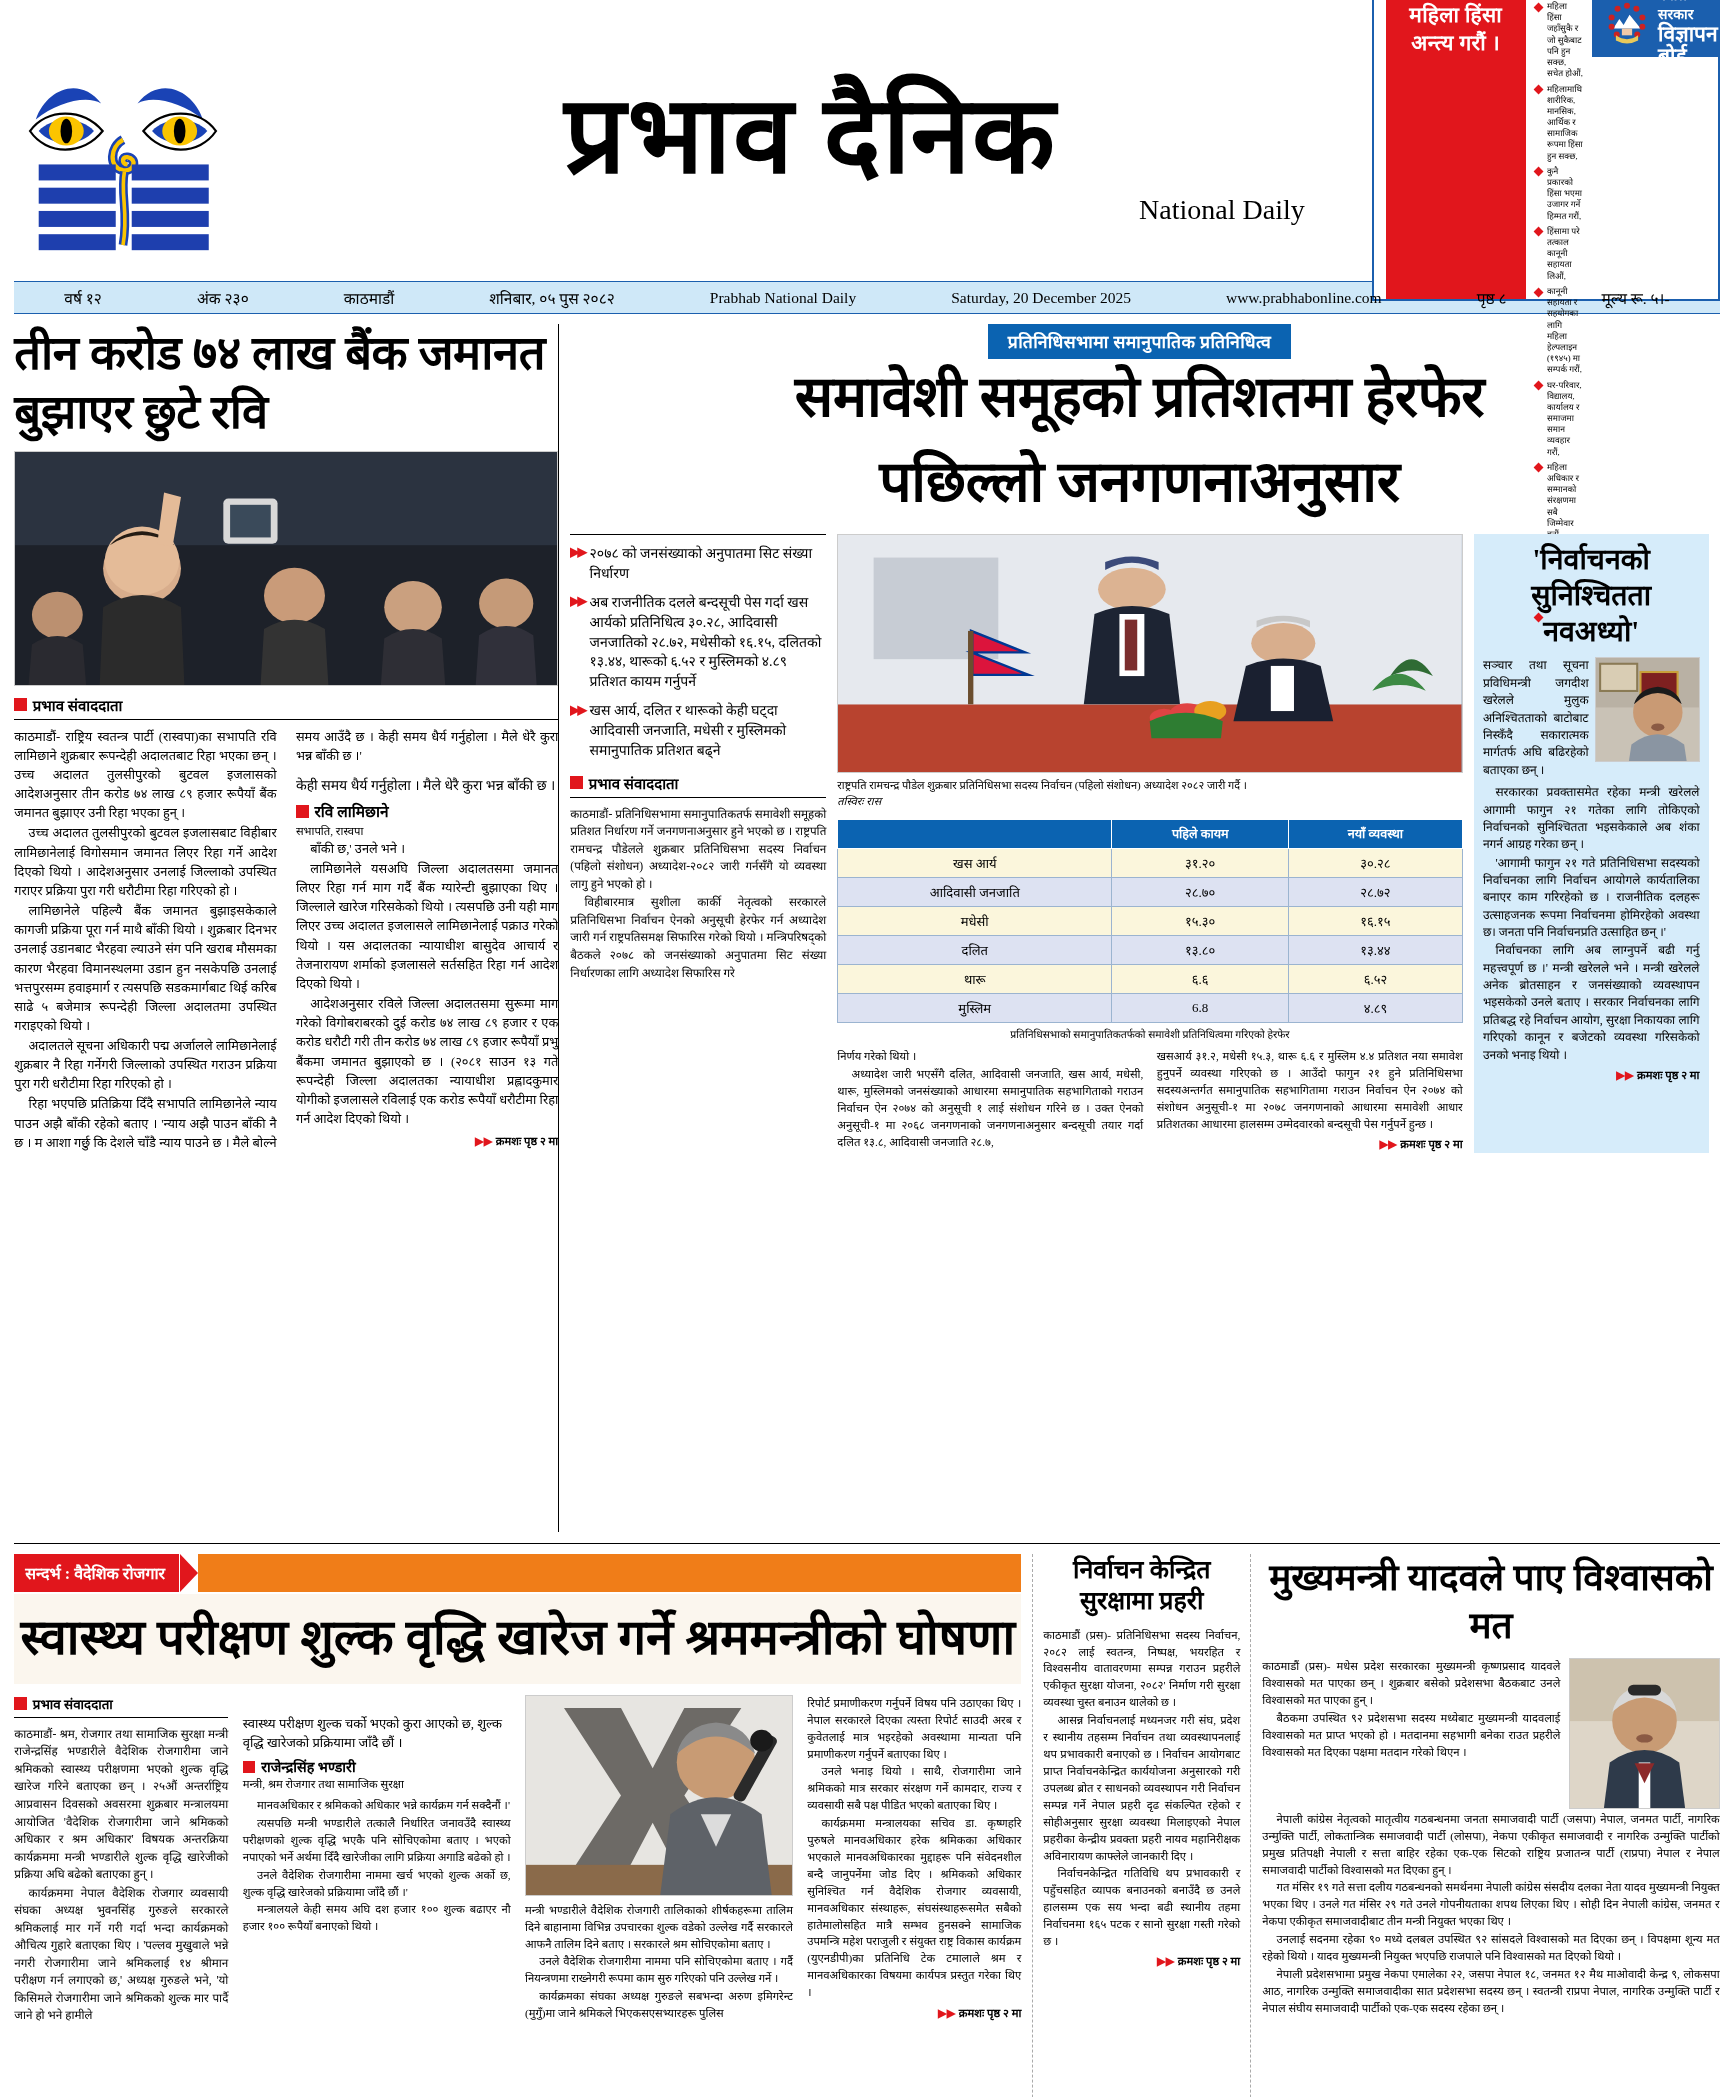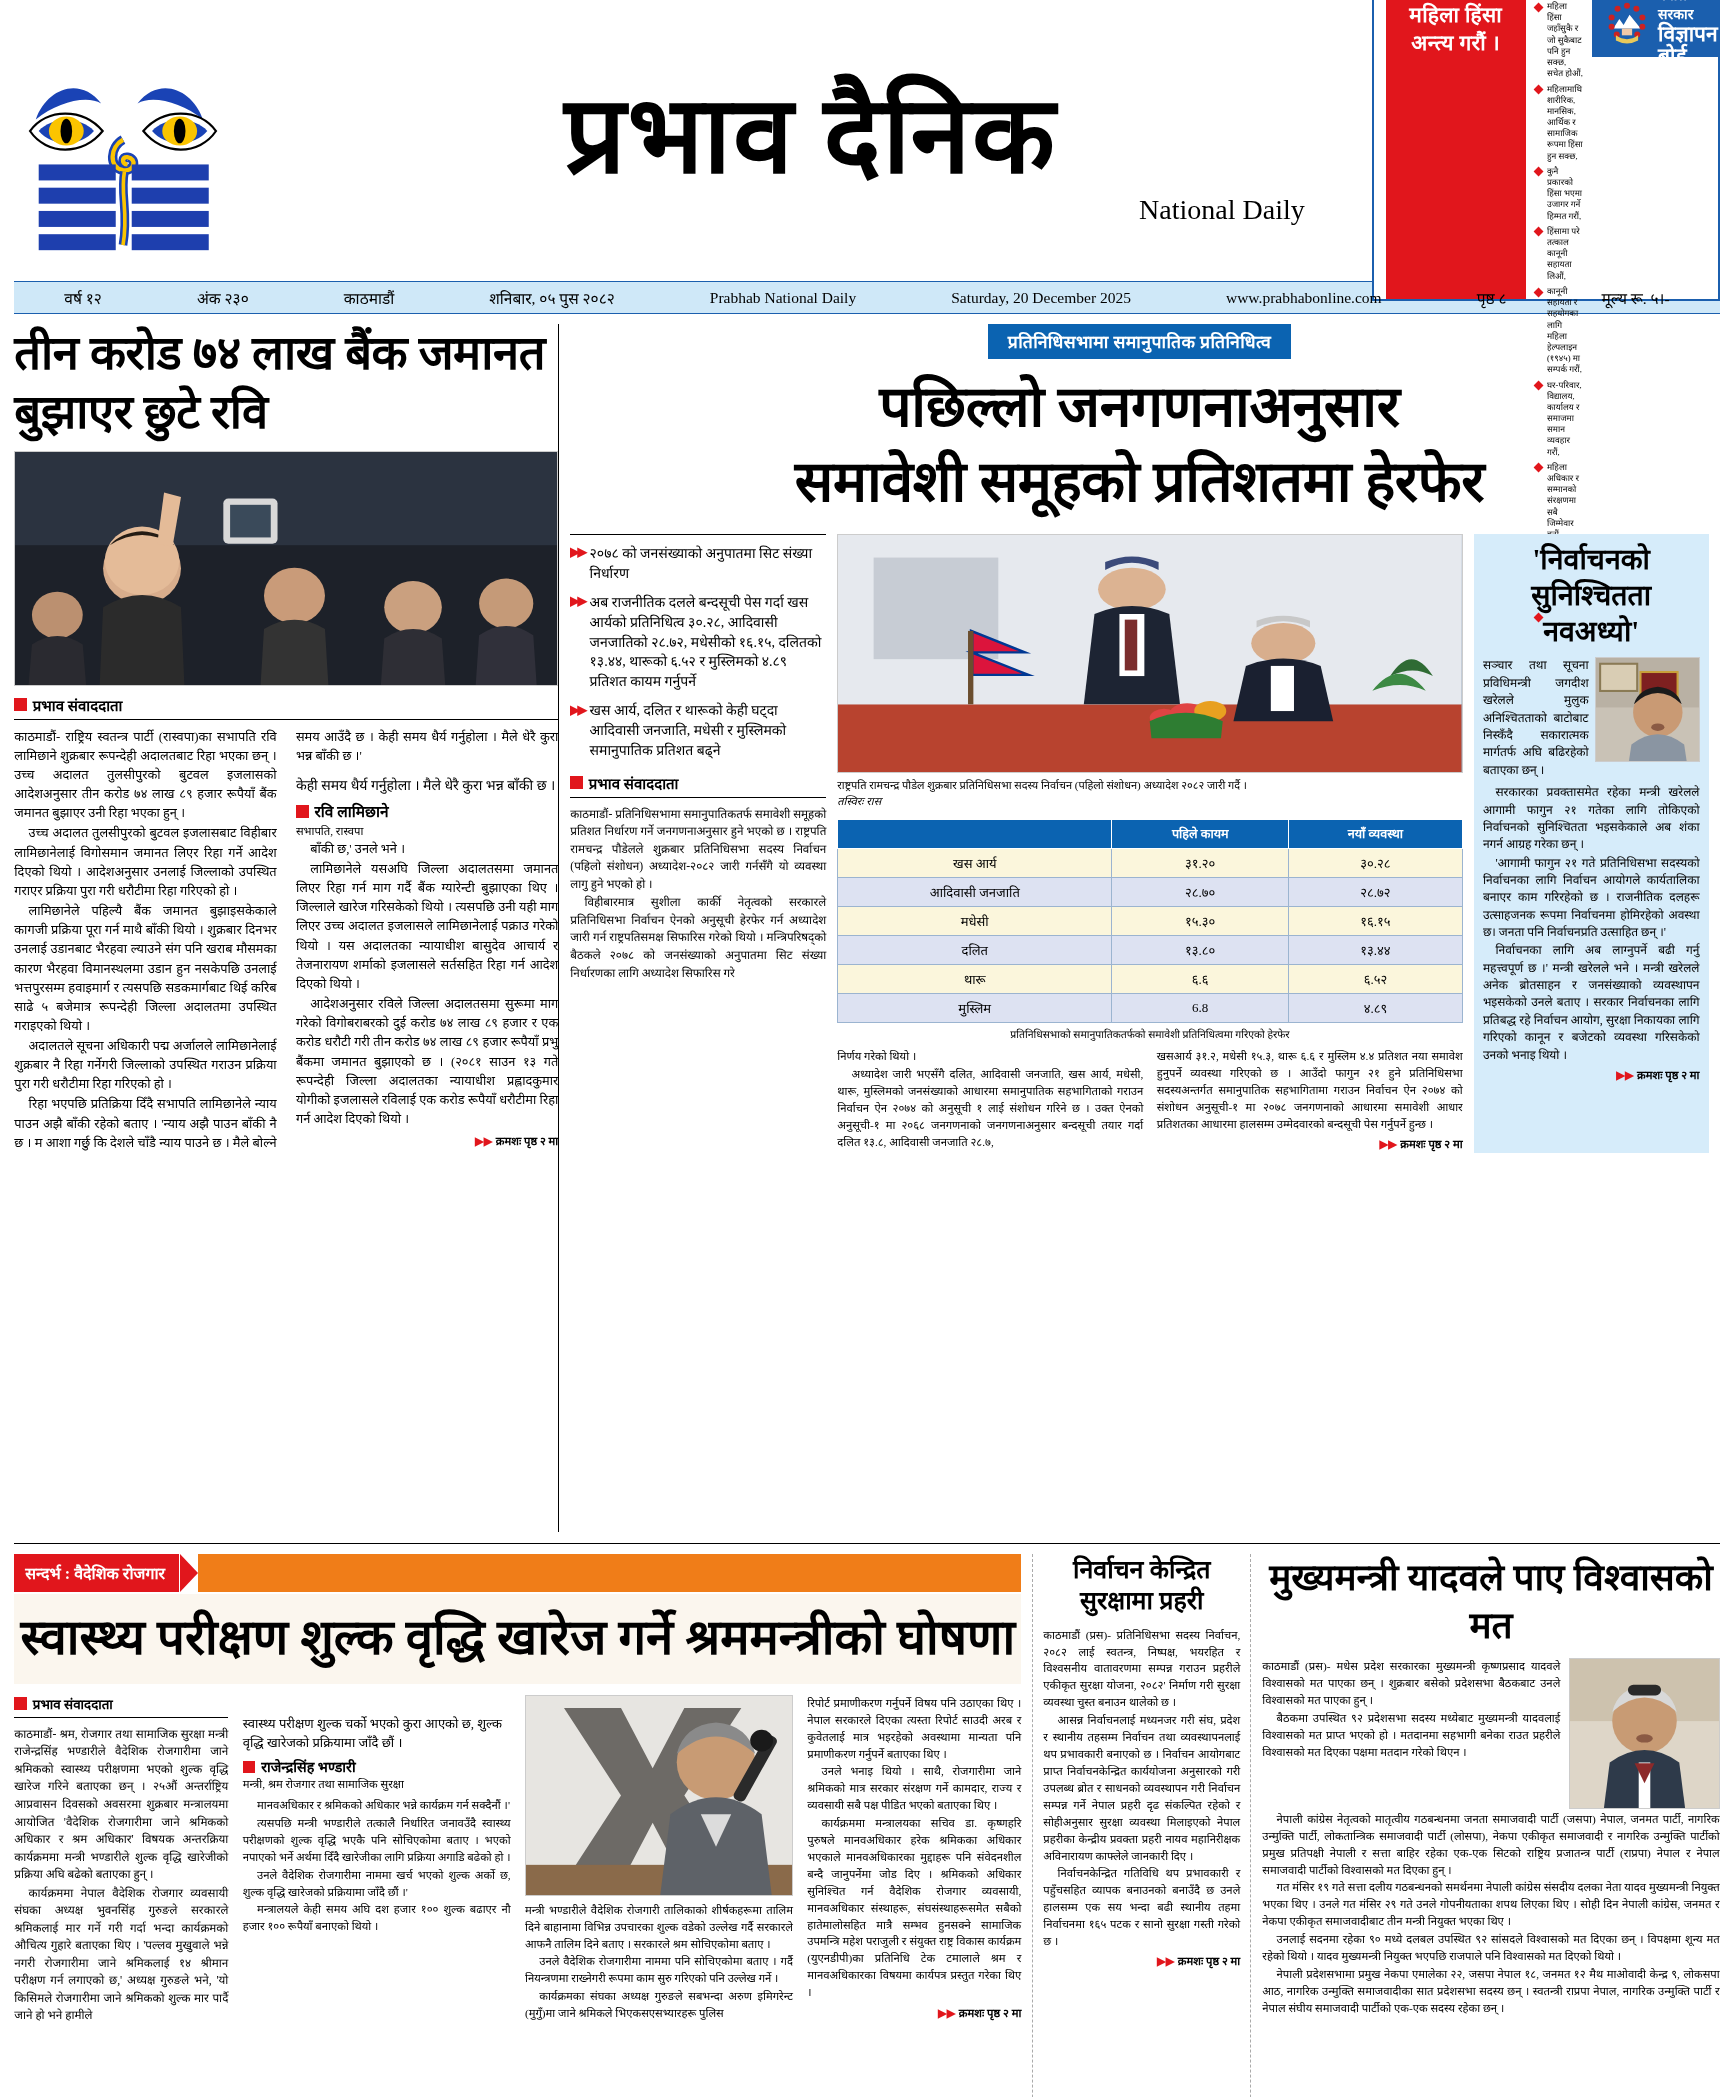--- a/index.html
+++ b/index.html
@@ -357,22 +357,22 @@
             <span class="arr">▶▶</span><span>क्रमशः पृष्ठ २ मा</span>
           </div>
         </div>
       </div>
     </div>
 
     <div class="col-center">
       <div class="kicker-wrap">
         <span class="kicker">प्रतिनिधिसभामा समानुपातिक प्रतिनिधित्व</span>
       </div>
+      <div class="mega-head" style="margin-top:1.7px;">समावेशी समूहको प्रतिशतमा हेरफेर</div>
       <div class="mega-head">पछिल्लो जनगणनाअनुसार</div>
-      <div class="mega-head" style="margin-top:1.7px;">समावेशी समूहको प्रतिशतमा हेरफेर</div>
 
       <div class="center-grid">
 
         <div class="cc-a">
           <div class="bullets">
             <div class="bl">
               <span class="bl-arr">▶▶</span>
               <span class="bl-tx">२०७८ को जनसंख्याको अनुपातमा सिट संख्या निर्धारण</span>
             </div>
             <div class="bl">

